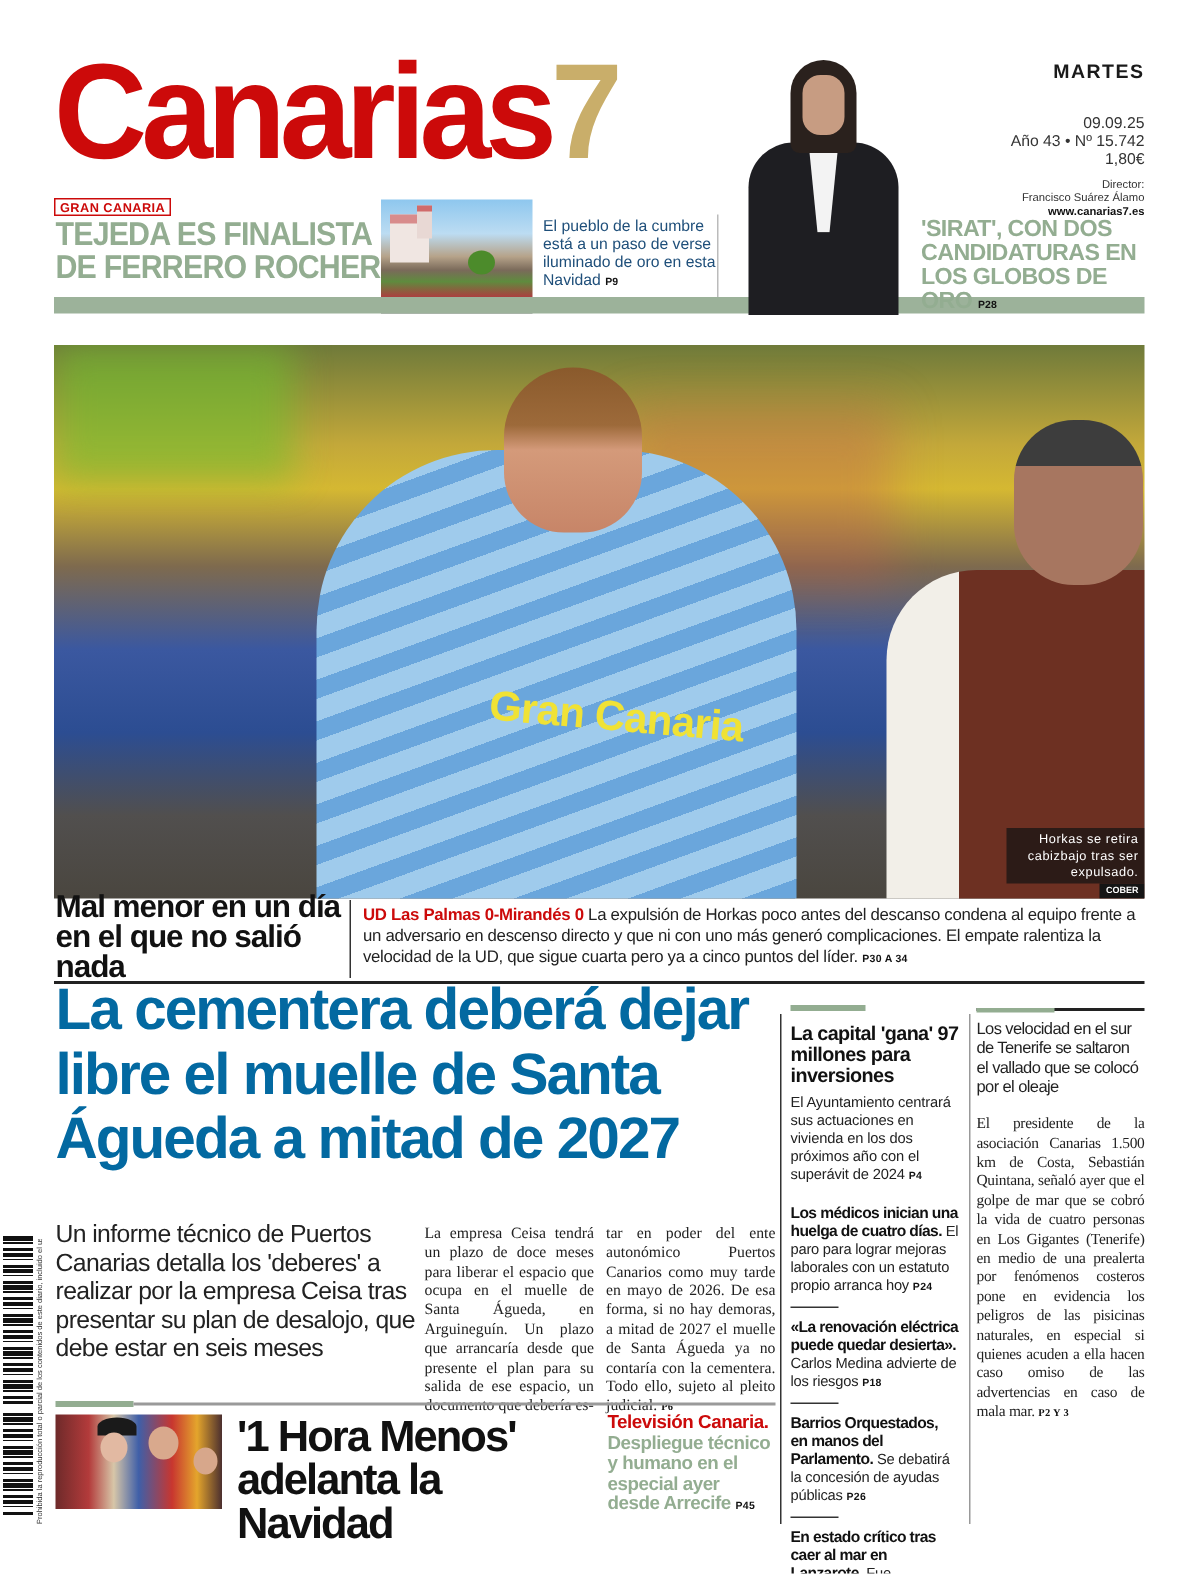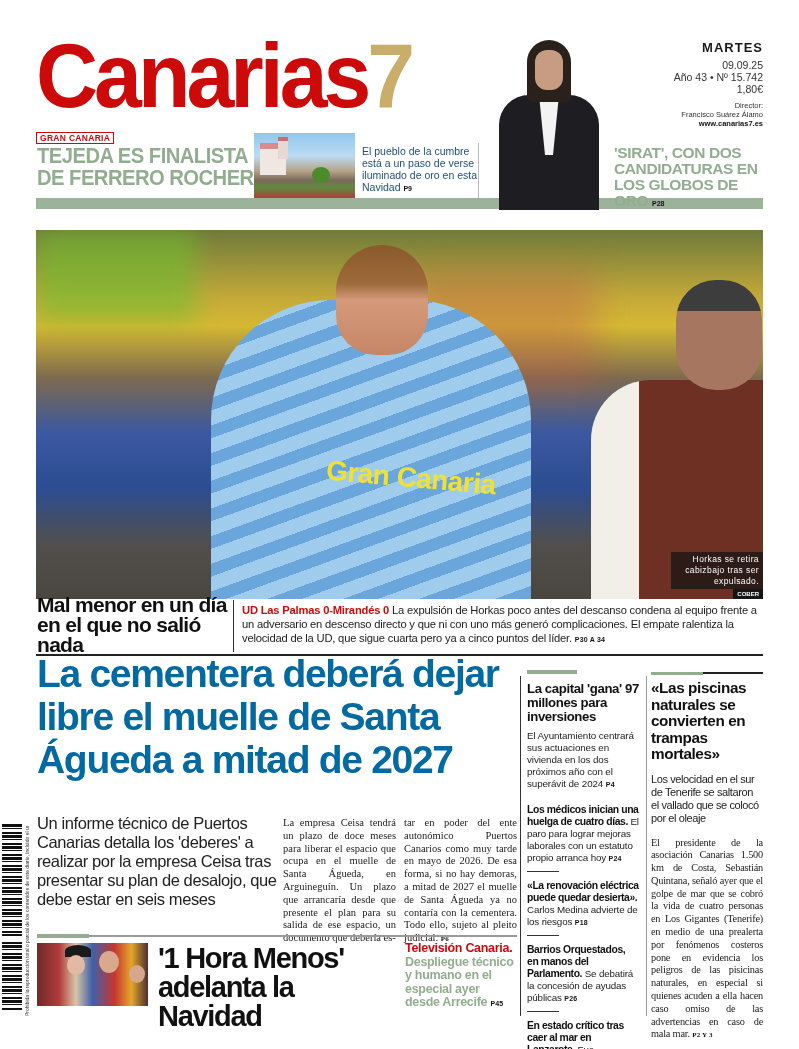--- a/index.html
+++ b/index.html
@@ -4,21 +4,21 @@
 <style>
   * { box-sizing: border-box; margin: 0; padding: 0; }
   html, body { width: 799px; height: 1049px; background: #ffffff; overflow: hidden; }
   body { position: relative; font-family: "Liberation Sans", sans-serif; color: #1a1a1a; }
   .abs { position: absolute; }
 
   
   .logo { left: 36px; top: 30px; font-family: "Liberation Sans", sans-serif; font-weight: 900; font-size: 86px; letter-spacing: -4px; line-height: 1; color: #cc0a0a; transform: scaleY(1.05); transform-origin: top left; }
   .logo .seven { color: #c9ae6a; font-weight: 700; letter-spacing: 0; }
   .meta { right: 36px; top: 40px; text-align: right; }
-  .meta .day { font-weight: 900; font-size: 13px; letter-spacing: 1px; margin-bottom: 4px; }
+  .meta .day { font-weight: 900; font-size: 13px; letter-spacing: 1px; margin-bottom: 21px; }
   .meta .line { font-size: 10.5px; color: #333; line-height: 12px; }
   .meta .small { font-size: 7.5px; color: #333; line-height: 9px; }
   .meta .web { font-size: 7.5px; font-weight: 700; color: #111; line-height: 9px; }
   .meta .gap { height: 6px; }
 
   .tag { left: 36px; top: 132px; border: 1px solid #cc0a0a; color: #cc0a0a; font-size: 8.5px; font-weight: 900; padding: 0 3px; line-height: 10px; letter-spacing: 0.3px; }
   .promo-head { left: 37px; top: 145px; font-weight: 700; font-size: 22px; line-height: 22px; color: #93ad91; letter-spacing: -0.6px; transform: scaleX(0.92); transform-origin: left; width: 240px; }
   .thumb1 { left: 254px; top: 133px; width: 101px; height: 76px; background: linear-gradient(180deg, #8ec7ee 0%, #bcdcf2 30%, #b6a38a 50%, #7a6a5a 62%, #5f8b3e 72%, #a9413f 85%, #6b6e6a 100%); }
   .thumb1 .church { position: absolute; left: 6px; top: 10px; width: 26px; height: 32px; background: #f0e6e2; border-top: 6px solid #d88c8c; }
   .thumb1 .church2 { position: absolute; left: 24px; top: 4px; width: 10px; height: 22px; background: #e8d8d4; border-top: 4px solid #d06b6b; }
@@ -189,16 +189,15 @@
   <div class="item"><b>«La renovación eléctrica puede quedar desierta».</b> <span>Carlos Medina advierte de los riesgos</span> <span class="pg-small">P18</span></div>
   <div class="sep"></div>
   <div class="item"><b>Barrios Orquestados, en manos del Parlamento.</b> <span>Se debatirá la concesión de ayudas públicas</span> <span class="pg-small">P26</span></div>
   <div class="sep"></div>
   <div class="item"><b>En estado crítico tras caer al mar en Lanzarote.</b> <span>Fue arrastrado por una ola en Los Charcones</span> </div>
 </div>
 
 <div class="abs right-vrule"></div>
 <div class="abs right">
   <div class="toprule"></div>
-  <div class="head">«Las piscinas naturales se convierten en trampas mortales»</div>
   <div class="deck">Los velocidad en el sur de Tenerife se saltaron el vallado que se colocó por el oleaje</div>
   <div class="body"><span>El presidente de la asociación Canarias 1.500 km de Costa, Sebastián Quintana, señaló ayer que el golpe de mar que se cobró la vida de cuatro personas en Los Gigantes (Tenerife) en medio de una prealerta por fenómenos costeros pone en evidencia los peligros de las pisicinas naturales, en especial si quienes acuden a ella hacen caso omiso de las advertencias en caso de mala mar.</span> <span class="pg-small">P2 Y 3</span></div>
 </div>
 
 </body></html>

